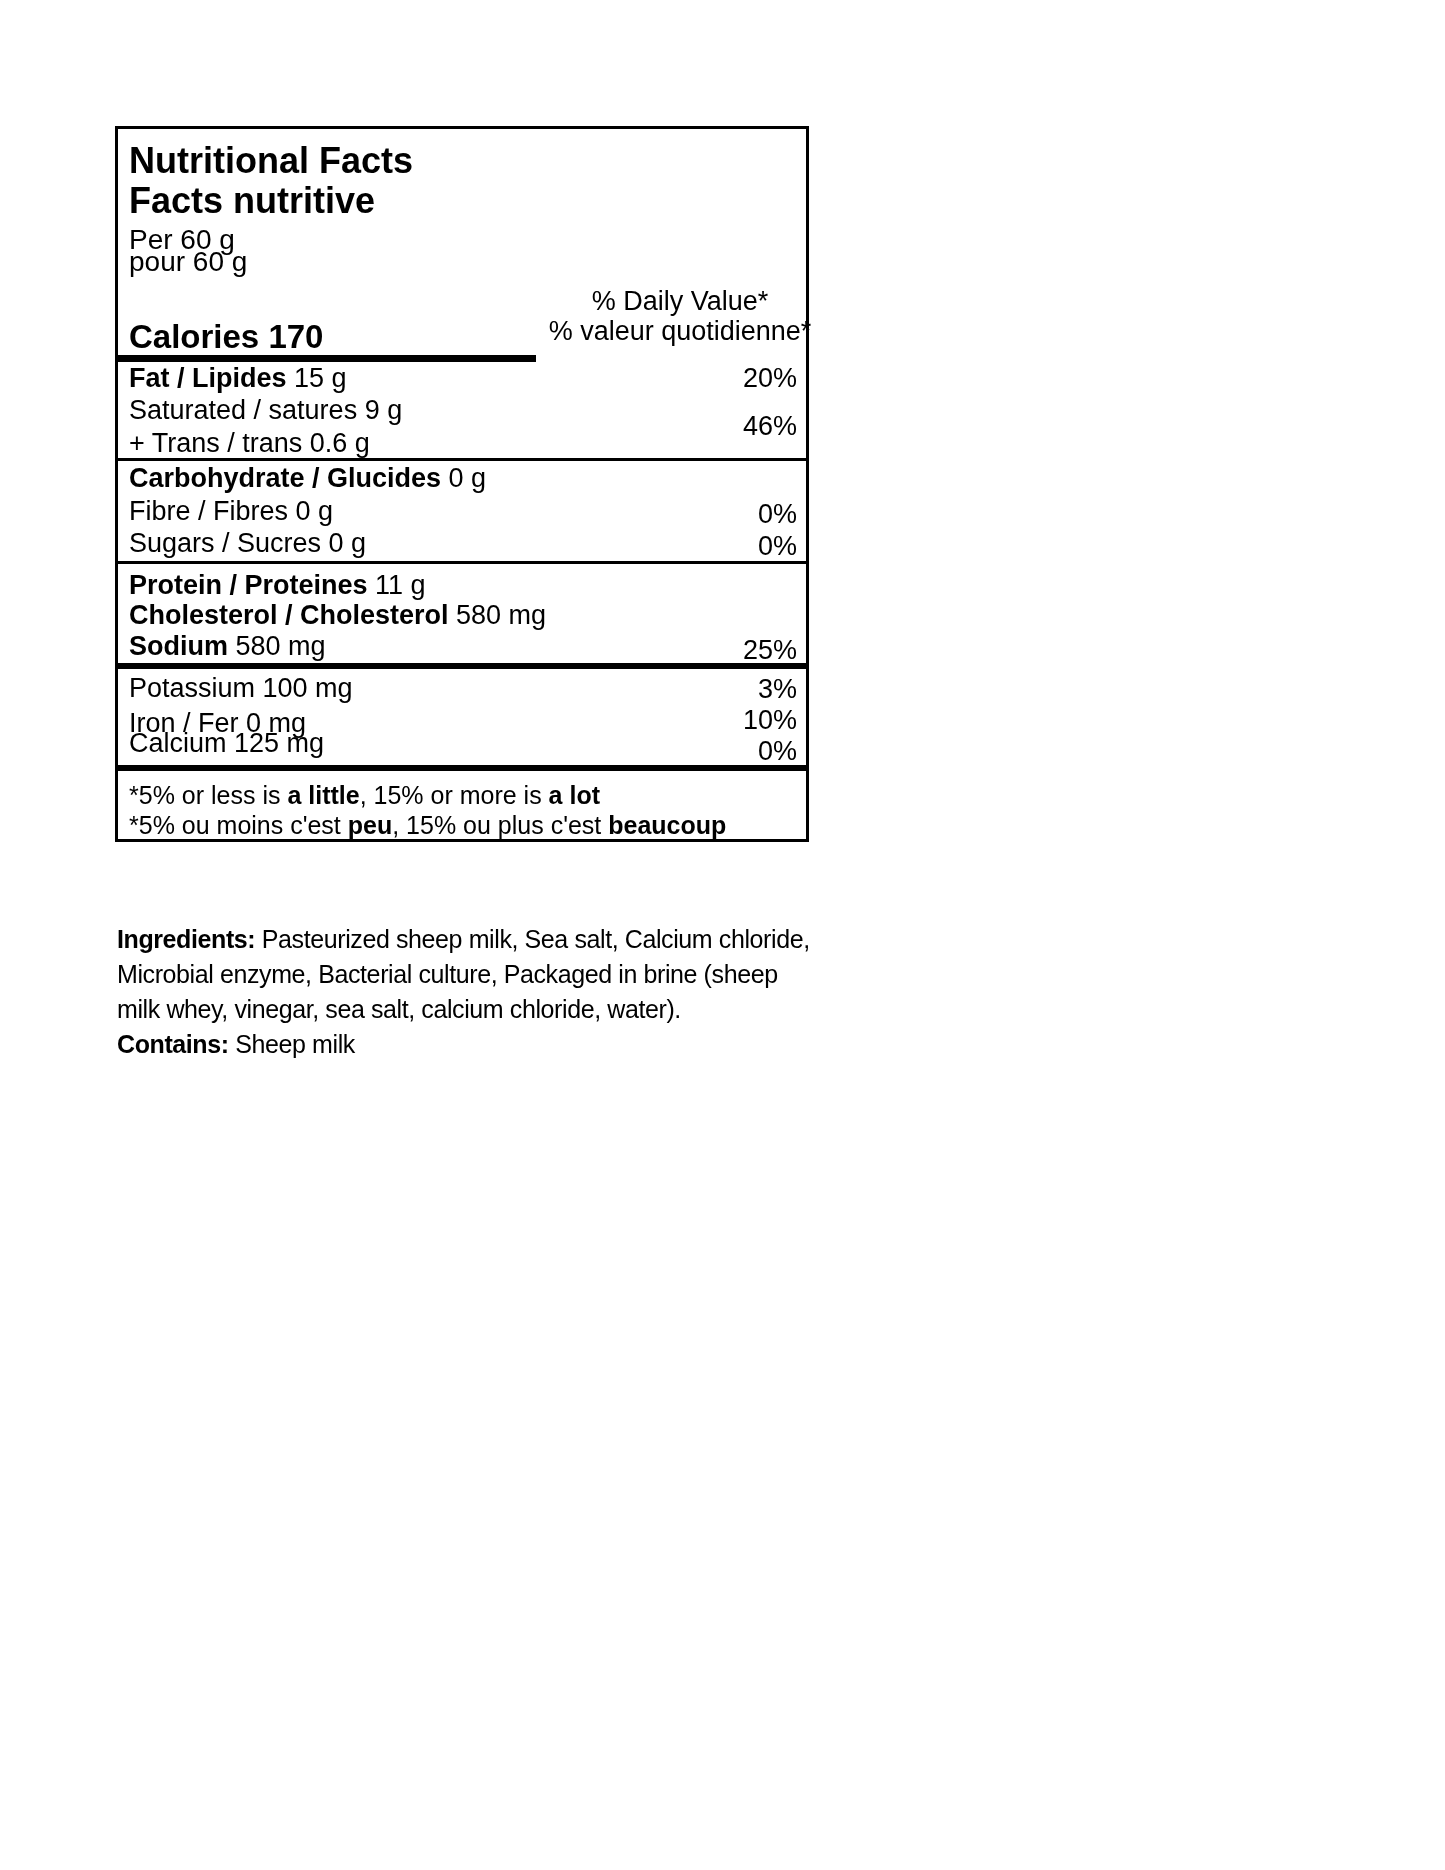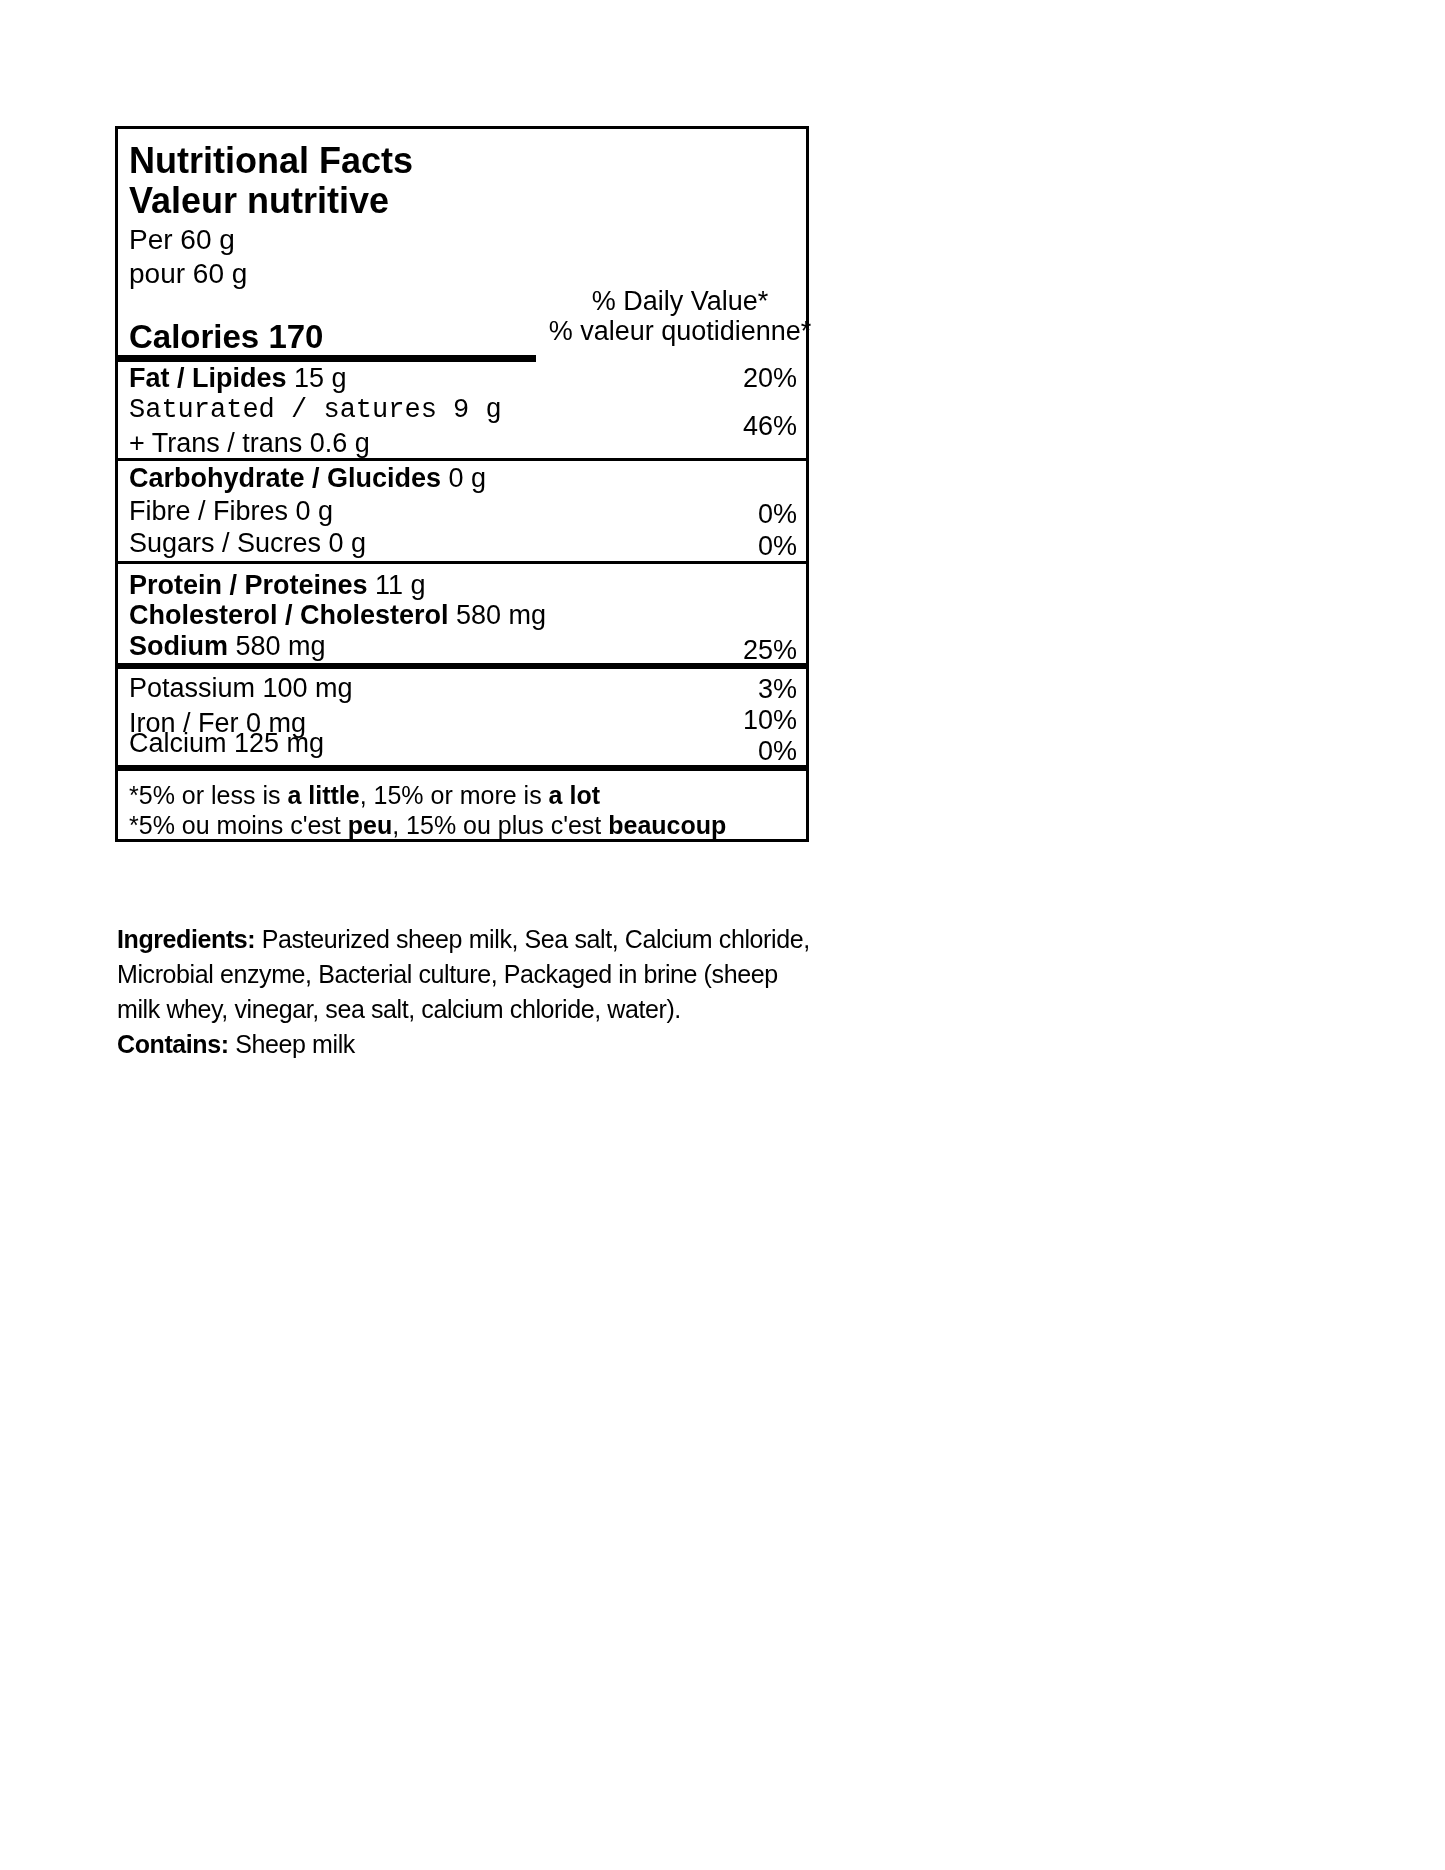--- a/index.html
+++ b/index.html
@@ -23,34 +23,34 @@
   .ingr b{font-weight:bold;}
 </style>
 </head>
 <body>
 
 <div class="page">
 
   <div class="nf-box">
 
     <div class="abs ttl" style="top:14px;">Nutritional Facts</div>
-    <div class="abs ttl" style="top:54px;">Valeur nutritive</div>
+    <div class="abs ttl" style="top:54px;">Facts nutritive</div>
     <div class="abs srv" style="top:96px;">Per 60 g</div>
-    <div class="abs srv" style="top:130px;">pour 60 g</div>
+    <div class="abs srv" style="top:118px;">pour 60 g</div>
 
     <div class="dvhdr" style="top:157px;">
       <div>% Daily Value*</div>
       <div>% valeur quotidienne*</div>
     </div>
 
     <div class="abs cal" style="top:191px;">Calories 170</div>
     <div class="rule" style="top:226px;width:418px;height:7px;"></div>
 
     <div class="abs row" style="top:235px;"><b>Fat / Lipides</b><span> 15 g</span></div>
-    <div class="abs row" style="top:267px;font-family:Liberation Mono, monospace;"><span>Saturated / satures 9 g</span></div>
+    <div class="abs row" style="top:267px;"><span>Saturated / satures 9 g</span></div>
     <div class="abs row" style="top:300px;"><span>+ Trans / trans 0.6 g</span></div>
 
     <div class="rule" style="top:329px;width:100%;height:3px;"></div>
 
     <div class="abs row" style="top:335px;"><b>Carbohydrate / Glucides</b><span> 0 g</span></div>
     <div class="abs row" style="top:368px;"><span>Fibre / Fibres 0 g</span></div>
     <div class="abs row" style="top:400px;"><span>Sugars / Sucres 0 g</span></div>
 
     <div class="rule" style="top:432px;width:100%;height:3px;"></div>
 

